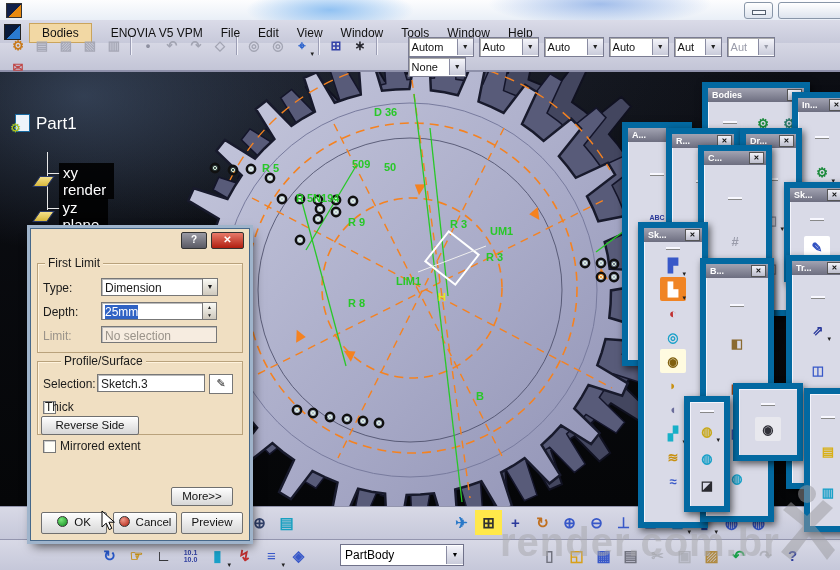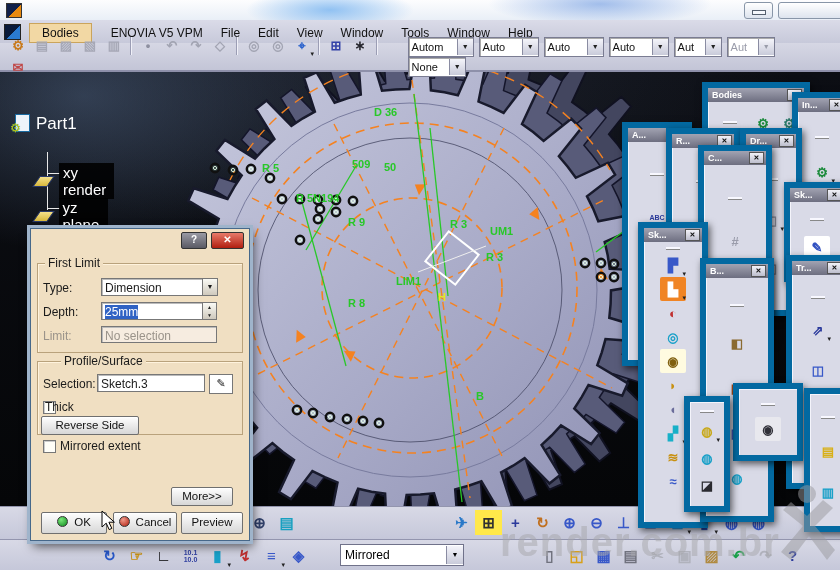--- a/index.html
+++ b/index.html
@@ -613,21 +613,21 @@
           </span>
           <span class="ticon">
             <span class="g" style="color: rgb(56, 88, 200);">≡</span>
             <span class="drop">▾</span>
           </span>
           <span class="ticon">
             <span class="g" style="color: rgb(56, 88, 200);">◈</span>
           </span>
         </div>
         <div class="pb" style="left: 340px; top: 4px; width: 122px;">
-          <span class="cval">Mirrored</span>
+          <span class="cval">PartBody</span>
           <span class="carr">▼</span>
         </div>
         <div class="sgroup" style="left: 536px;">
           <span class="ticon">
             <span class="g" style="color: rgb(112, 114, 126);">▯</span>
           </span>
           <span class="ticon">
             <span class="g" style="color: rgb(216, 160, 24);">◱</span>
           </span>
           <span class="ticon">

